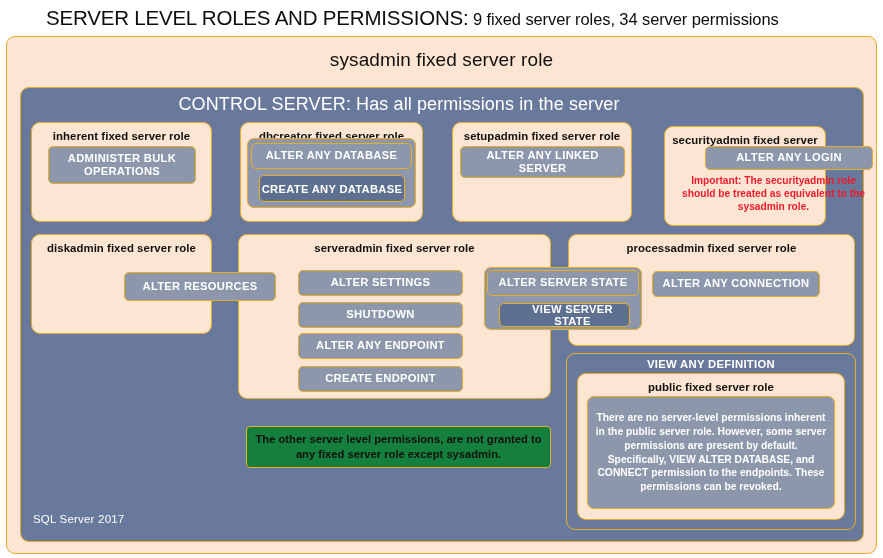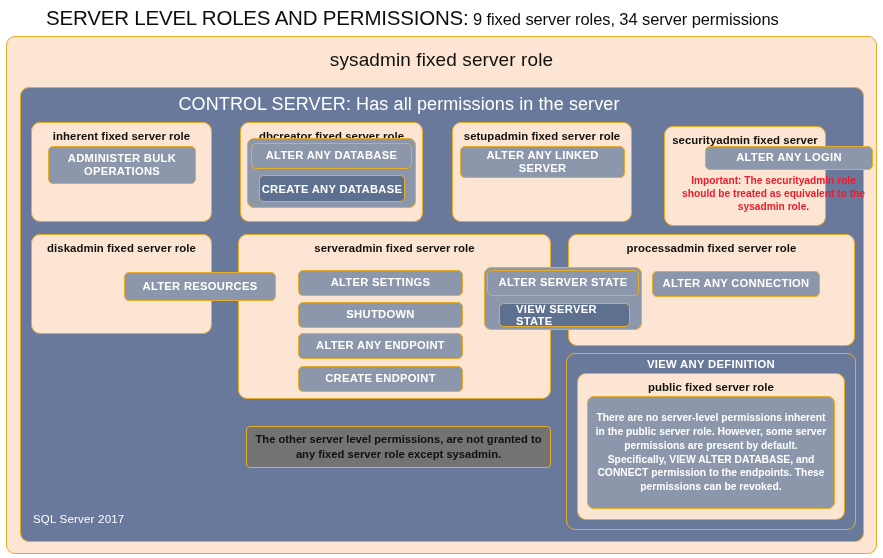--- a/index.html
+++ b/index.html
@@ -53,21 +53,21 @@
   }
   .perm-dark {
     background: #5d7090;
     border: 1.4px solid #e7ac29;
     border-radius: 5px;
     color: #ffffff;
     font-size: 11.2px;
     font-weight: bold;
     letter-spacing: 0.3px;
     display: flex; align-items: center; justify-content: center;
-    text-align: left;
+    text-align: center;
   }
 
   .role-title {
     position: absolute; left: 0; right: 0; top: 7px;
     text-align: center;
     font-size: 11.4px;
     font-weight: bold;
     color: #12100c;
     letter-spacing: 0.05px;
   }
@@ -146,21 +146,21 @@
     background: #8c97ac; border: 1.4px solid #e7ac29; border-radius: 7px;
     color: #ffffff; font-size: 10.3px; font-weight: bold;
     text-align: center; line-height: 1.35;
     display: flex; align-items: center; justify-content: center;
     padding: 4px 7px;
   }
 
   
   #other-perms-note {
     left: 246px; top: 426px; width: 305px; height: 42px;
-    background: #737373; border: 1.4px solid #e7ac29; border-radius: 4px;
+    background: #15803d; border: 1.4px solid #e7ac29; border-radius: 4px;
     color: #12100c; font-size: 11.2px; font-weight: bold;
     text-align: center; line-height: 1.3;
     display: flex; align-items: center; justify-content: center;
     padding: 2px 6px;
   }
 
   
   #footer-label {
     left: 33px; top: 513px; width: 220px;
     color: #ffffff; font-size: 11.5px; letter-spacing: 0.2px;

